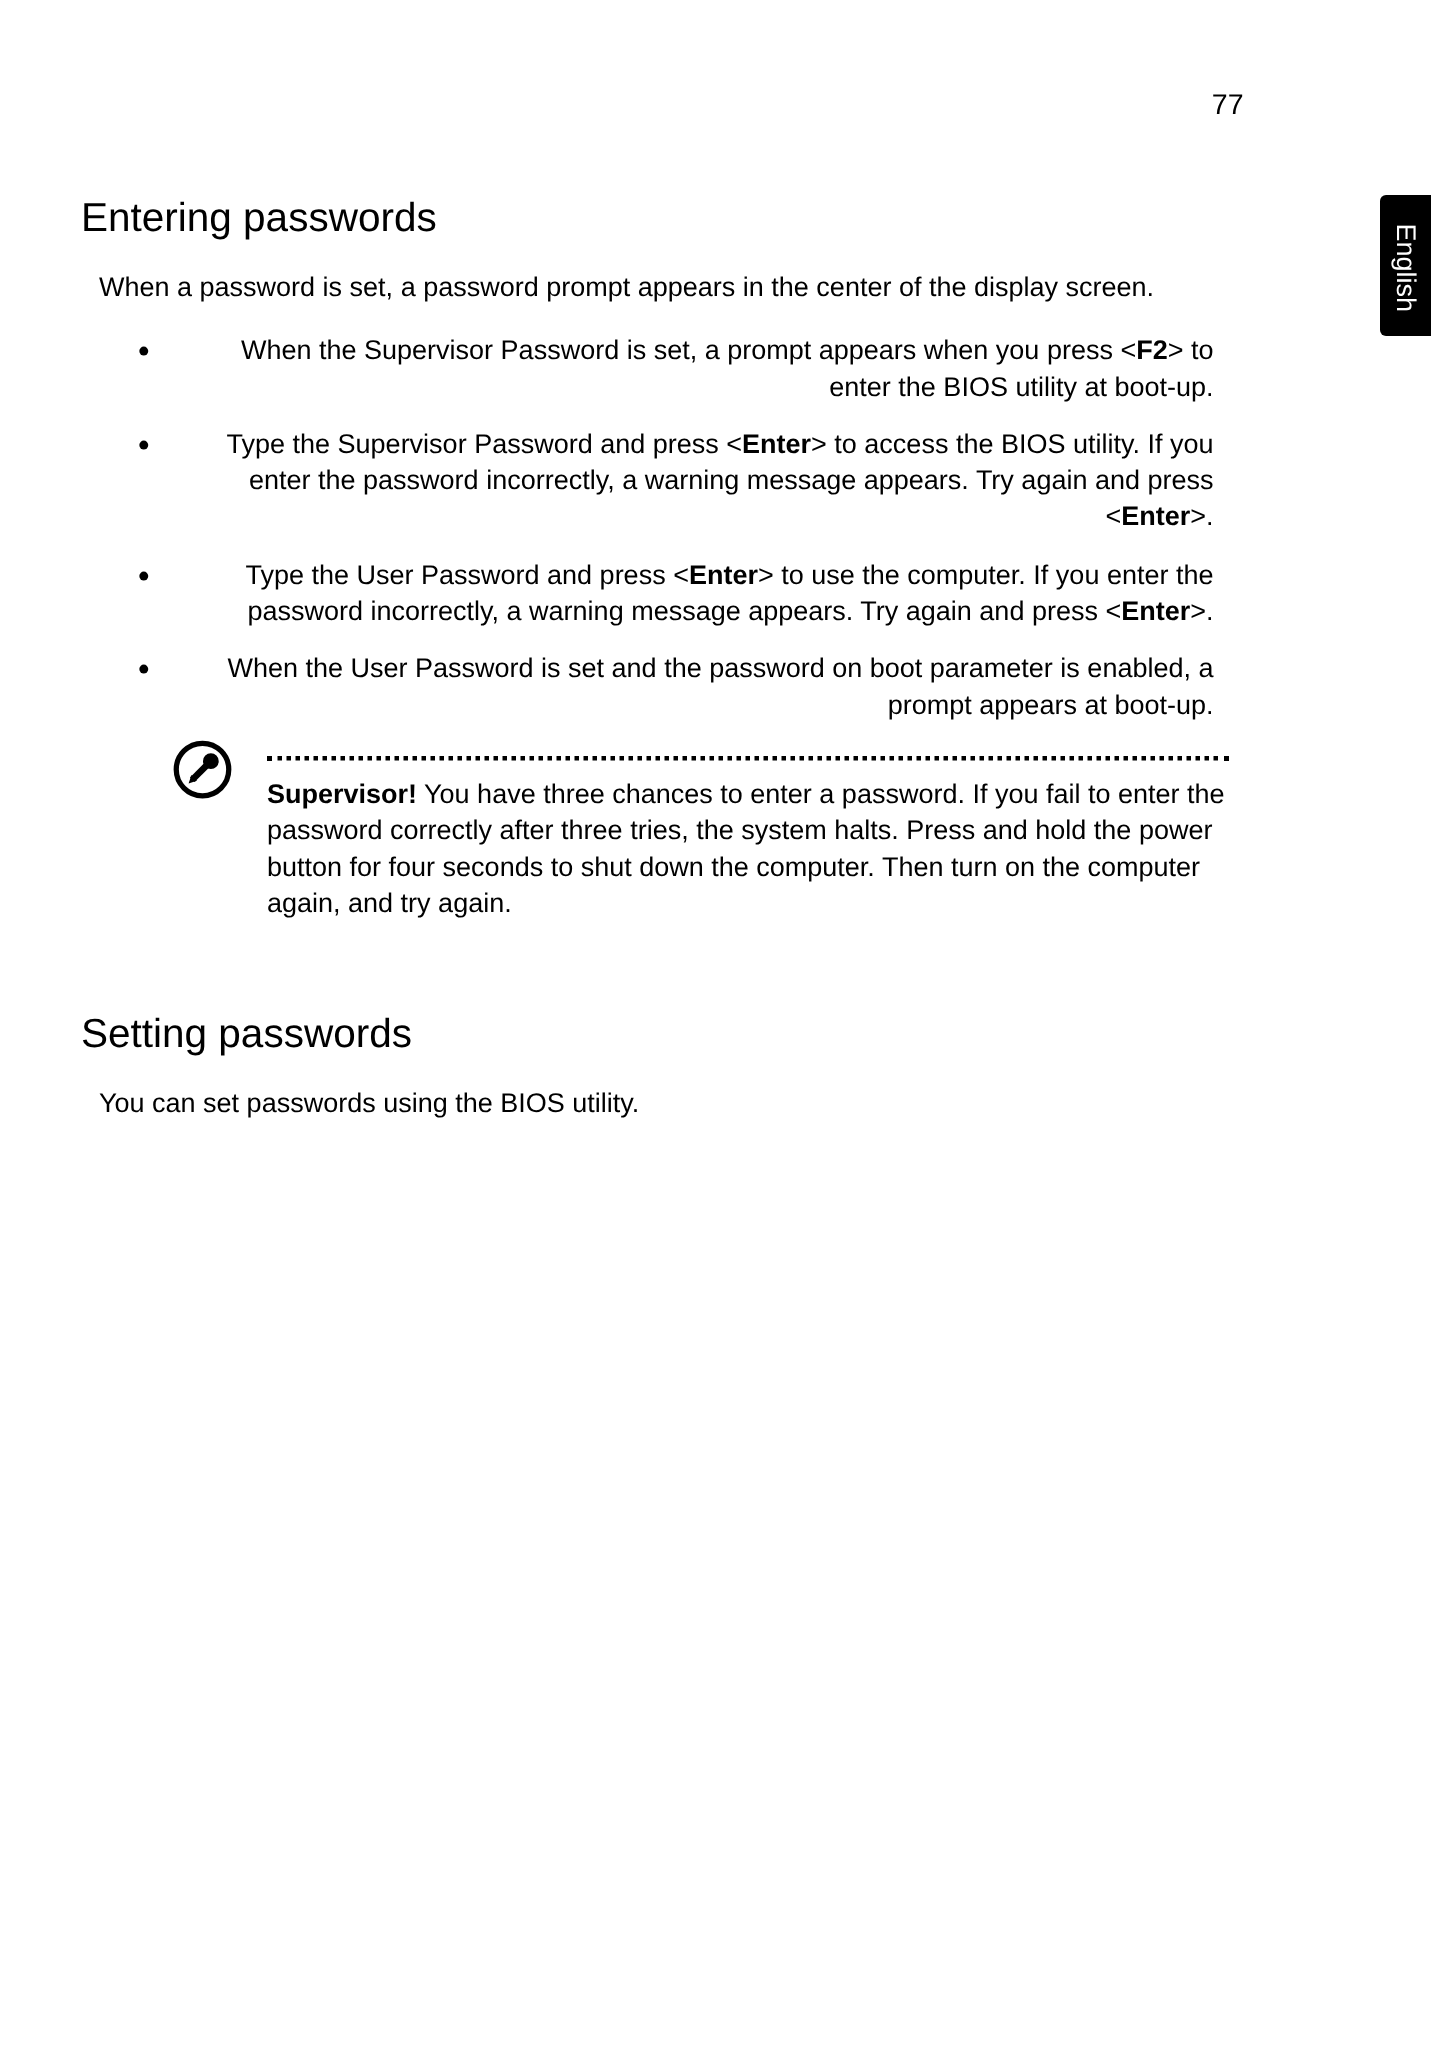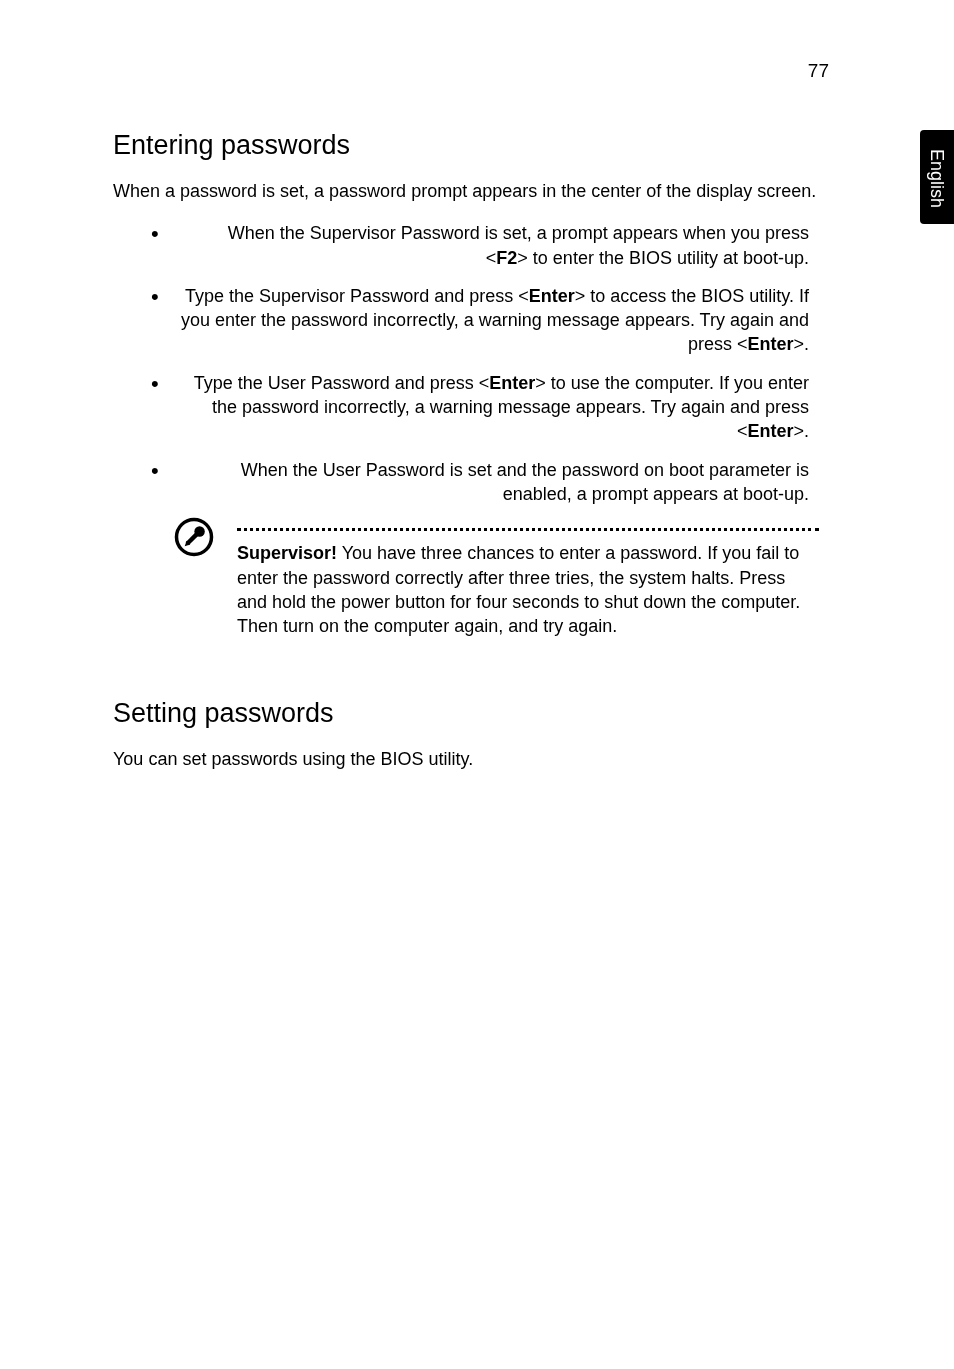--- a/index.html
+++ b/index.html
@@ -7,21 +7,21 @@
     padding: 0;
     width: 954px;
     height: 1369px;
     background: #ffffff;
     font-family: "Segoe UI", "Helvetica Neue", Arial, sans-serif;
     color: #000;
     position: relative;
   }
   .page {
     box-sizing: border-box;
-    padding: 70px 115px 0 113px;
+    padding: 70px 115px 0 54px;
     width: 100%;
     height: 100%;
     position: relative;
   }
   .page-number {
     position: absolute;
     top: 60px;
     right: 125px;
     font-size: 19px;
   }
@@ -43,21 +43,21 @@
     padding-top: 4px;
   }
   h2.section-heading {
     font-size: 27px;
     font-weight: 400;
     margin: 60px 0 18px 0;
   }
   p.intro {
     font-size: 18px;
     line-height: 1.35;
-    margin: 0 0 18px 0;
+    margin: 0 0 18px 12px;
   }
   ul.bullets {
     list-style: none;
     padding: 0 30px 0 38px;
     margin: 0;
     text-align: right;
   }
   ul.bullets li {
     position: relative;
     font-size: 18px;

